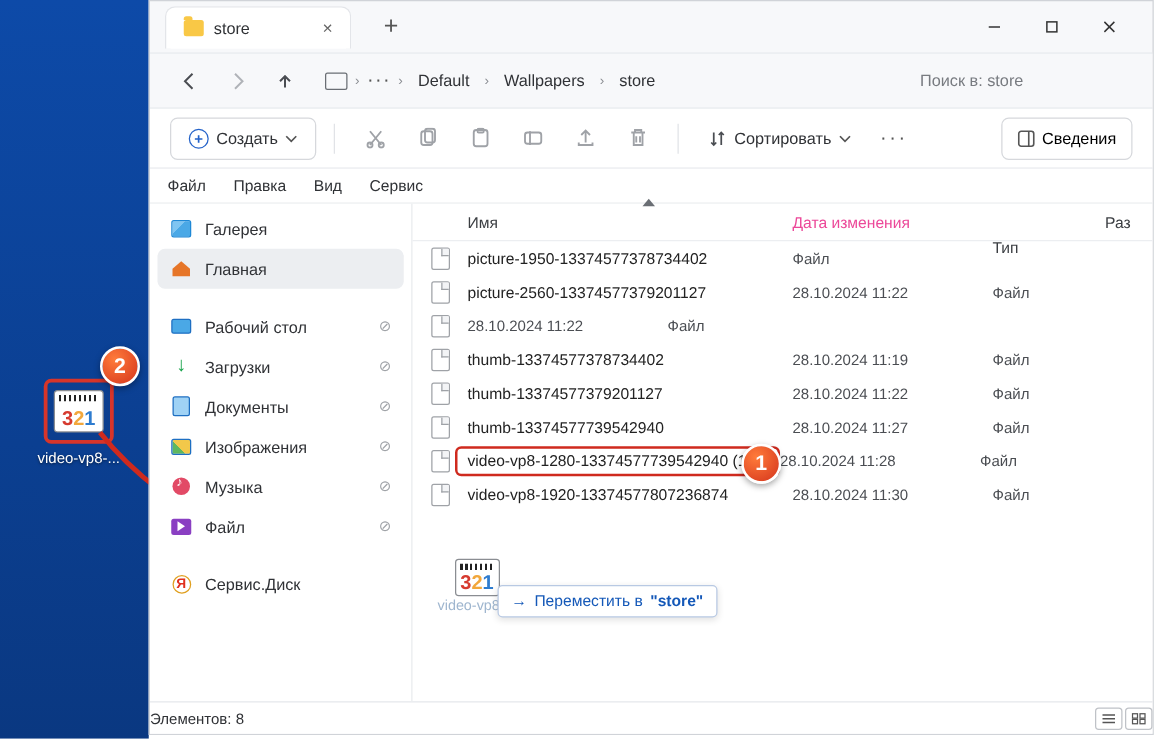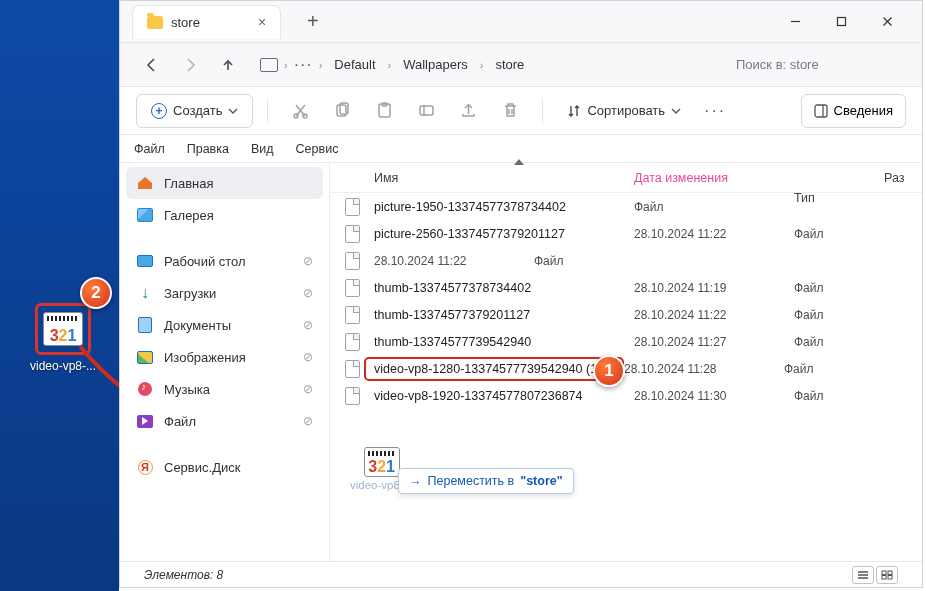--- a/index.html
+++ b/index.html
@@ -53,21 +53,21 @@
   .cols .c-size{flex:1;}
   .files{flex:1;position:relative;}
   .row{height:27px;display:flex;align-items:center;font-size:12.5px;color:#222;}
   .row .fic{width:44px;display:flex;justify-content:center;}
   .row .fic span{width:15px;height:18px;border:1px solid #9fa2a7;border-radius:2px;background:#fff;position:relative;}
   .row .fic span::before{content:"";position:absolute;top:0;right:0;width:5px;height:5px;border-left:1px solid #9fa2a7;border-bottom:1px solid #9fa2a7;background:#f3f4f6;}
   .row .n{width:260px;white-space:nowrap;overflow:hidden;text-overflow:ellipsis;}
   .row .d{width:160px;color:#4a4d52;font-size:12px;}
   .row .t{width:90px;color:#4a4d52;font-size:12px;}
   .row.hl .n{border:2.5px solid #cf2a1e;border-radius:5px;padding:3px 8px;margin-left:-10px;}
-  .status{height:26px;border-top:1px solid #e5e7eb;display:flex;align-items:center;padding:0 24px;font-size:12px;color:#303236;gap:8px;background:#fff;font-style:italic;}
+  .status{height:26px;border-top:1px solid #e5e7eb;display:flex;align-items:center;padding:0 0;font-size:12px;color:#303236;gap:8px;background:#fff;}
   .status .viewtoggle{margin-left:auto;display:flex;gap:2px;}
   .status .vt{width:22px;height:18px;border:1px solid #bfc2c7;border-radius:3px;display:flex;align-items:center;justify-content:center;}
   
   .drag-ghost{position:absolute;left:350px;top:447px;display:flex;flex-direction:column;align-items:center;}
   .mpc{width:36px;height:30px;background:#fff;border:1.5px solid #8a8d92;border-radius:3px;position:relative;display:flex;align-items:flex-end;justify-content:center;}
   .mpc::before{content:"";position:absolute;top:3px;left:3px;right:3px;height:5px;background:repeating-linear-gradient(90deg,#222 0 2px,#fff 2px 4px);}
   .mpc .num{font-size:16px;font-weight:700;margin-top:28px;}
   .mpc .num .c3{color:#d63a2f;}.mpc .num .c2{color:#f2a73b;}.mpc .num .c1{color:#2e7ccf;}
   .drag-label{font-size:11.5px;color:#9fb6cf;margin-top:2px;}
   .drag-action{position:absolute;left:398px;top:468px;height:26px;background:#fff;border:1px solid #b8c9e3;border-radius:4px;display:flex;align-items:center;gap:6px;padding:0 10px;font-size:12.5px;color:#1458b8;box-shadow:0 2px 6px rgba(0,0,0,.12);}
@@ -250,33 +250,33 @@
 
   <div class="menubar">
     <span>Файл</span>
     <span>Правка</span>
     <span>Вид</span>
     <span>Сервис</span>
   </div>
 
   <div class="body">
     <div class="side">
+      <div class="sitem">
+        <span class="ic">
+            <span class="ic-img"></span>
+          </span>
+        <span>Галерея</span>
+      </div>
       <div class="sitem sel">
         <span class="ic">
             <svg class="ic-home" viewBox="0 0 18 14">
               <path d="M2 7 L9 1 L16 7 V13 H2 Z"></path>
             </svg>
           </span>
         <span>Главная</span>
-      </div>
-      <div class="sitem">
-        <span class="ic">
-            <span class="ic-img"></span>
-          </span>
-        <span>Галерея</span>
       </div>
       <div class="sgap"></div>
       <div id="pinned-list">
           <div class="sitem">
             <span class="ic">
               <span class="ic-desk"></span>
             </span>
             <span>Рабочий стол</span>
             <span class="pin">⊘</span>
           </div>

